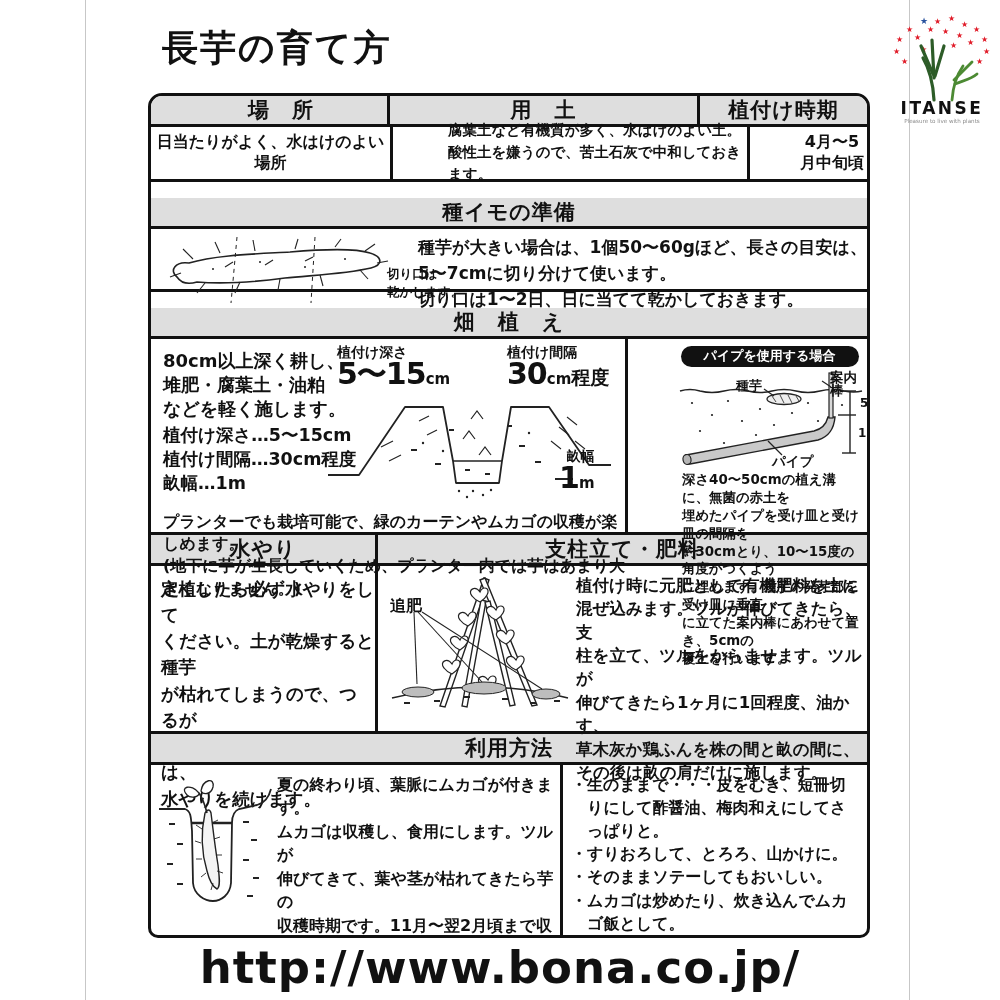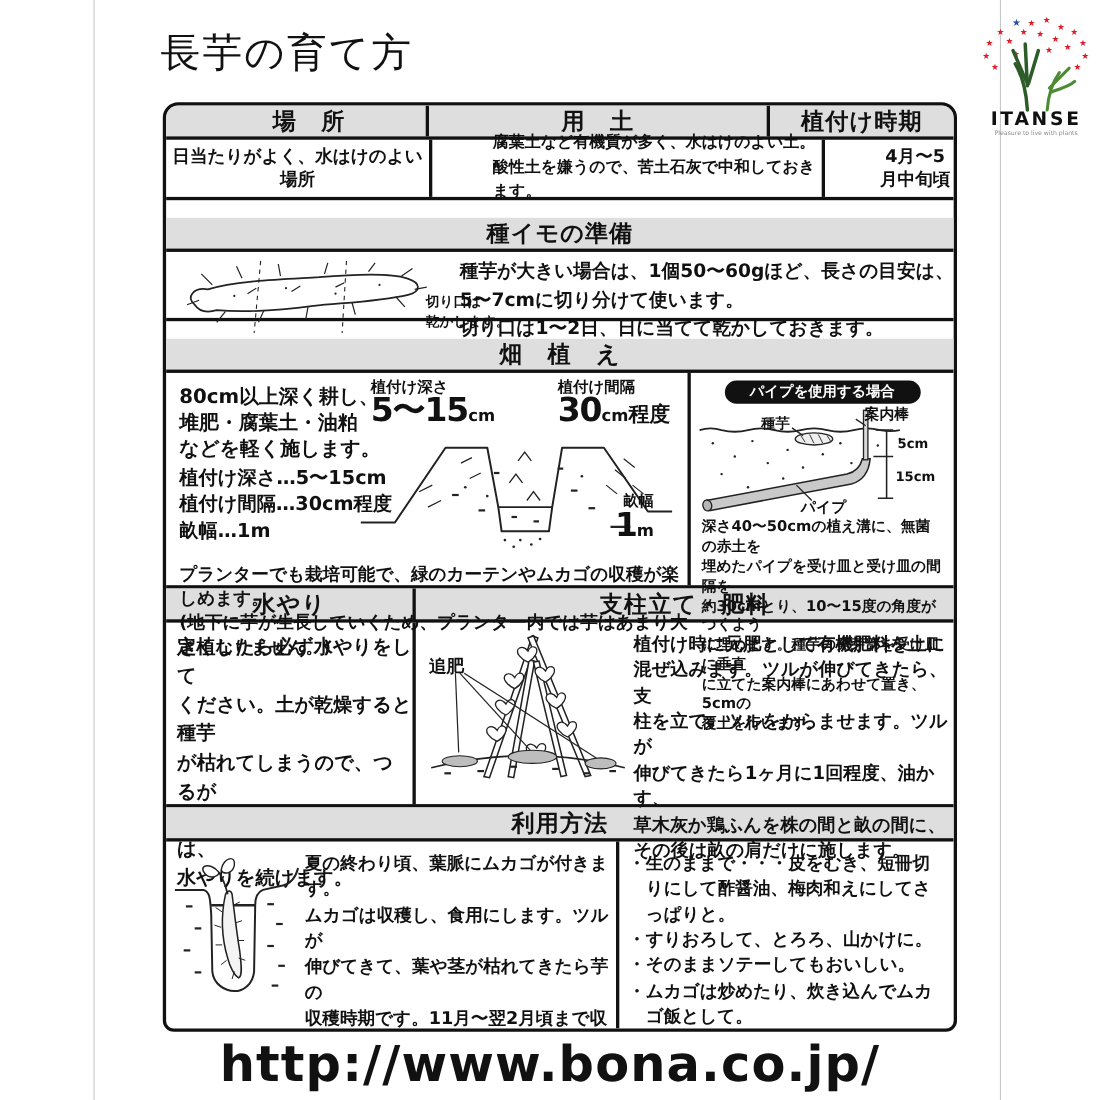--- a/index.html
+++ b/index.html
@@ -1,19 +1,19 @@
 <!DOCTYPE html>
 <html><head>
 <meta charset="utf-8">
 <style>
   html,body{margin:0;padding:0;background:#fff;}
   .sheet{position:relative;width:1000px;height:1000px;background:#fff;overflow:hidden;
          font-family:"DejaVu Sans","Liberation Sans",sans-serif;color:#111;font-weight:bold;}
   .edge{position:absolute;top:0;bottom:0;width:1px;background:#c7c7c7;}
-  .title{position:absolute;left:146px;top:24px;font-size:36px;font-weight:400;letter-spacing:2px;}
+  .title{position:absolute;left:162px;top:24px;font-size:36px;font-weight:700;letter-spacing:2px;}
   .url{position:absolute;left:0;right:0;top:941px;text-align:center;font-size:45px;font-weight:800;letter-spacing:1px;}
   .frame{position:absolute;left:148px;top:93px;width:722px;height:845px;border:3px solid #111;
          border-radius:14px 14px 10px 10px;overflow:hidden;display:flex;flex-direction:column;box-sizing:border-box;}
   .rowb{border-bottom:3px solid #111;box-sizing:border-box;}
   .hdr{background:#dedede;display:flex;align-items:center;justify-content:center;
        font-size:21px;letter-spacing:1px;}
   .hrow{display:flex;}
   .hcell{display:flex;align-items:center;justify-content:center;font-size:21px;letter-spacing:1px;box-sizing:border-box;}
   .vline{border-right:3px solid #111;}
   .pre{white-space:pre-line;}
@@ -23,21 +23,21 @@
   .r1 .c1{width:239px;font-size:16px;}
   .r1 .c2{width:310px;font-size:14.5px;line-height:1.5;display:flex;align-items:center;padding-left:8px;box-sizing:border-box;}
   .r1 .c3{flex:1;font-size:16px;}
   
   .seedrow{position:relative;height:83px;}
   .seed-cap{position:absolute;left:236px;top:36px;font-size:12.5px;line-height:1.4;}
   .seed-text{position:absolute;left:267px;top:6px;font-size:17px;line-height:1.52;}
   
   .fieldrow{display:flex;height:196px;}
   .f-left{width:477px;position:relative;border-right:3px solid #111;box-sizing:border-box;}
-  .f-right{flex:1;position:relative;}
+  .f-right{flex:1;position:relative;padding-left:44px;}
   .prep{position:absolute;left:12px;top:10px;font-size:18px;line-height:1.35;}
   .specs{position:absolute;left:12px;top:84px;font-size:17.5px;line-height:1.38;}
   .planter{position:absolute;left:12px;top:172px;font-size:16px;line-height:1.4;width:470px;}
   .dg-block{position:absolute;line-height:1;}
   .dg-lab{font-size:14px;}
   .dg-val{font-size:30px;letter-spacing:-1px;}
   .dg-unit{font-size:15px;}
   .dg-mid{font-size:19px;}
   .badge{margin:7px auto 0;width:178px;height:21px;background:#111;color:#fff;border-radius:11px;
          display:flex;align-items:center;justify-content:center;font-size:13px;}

